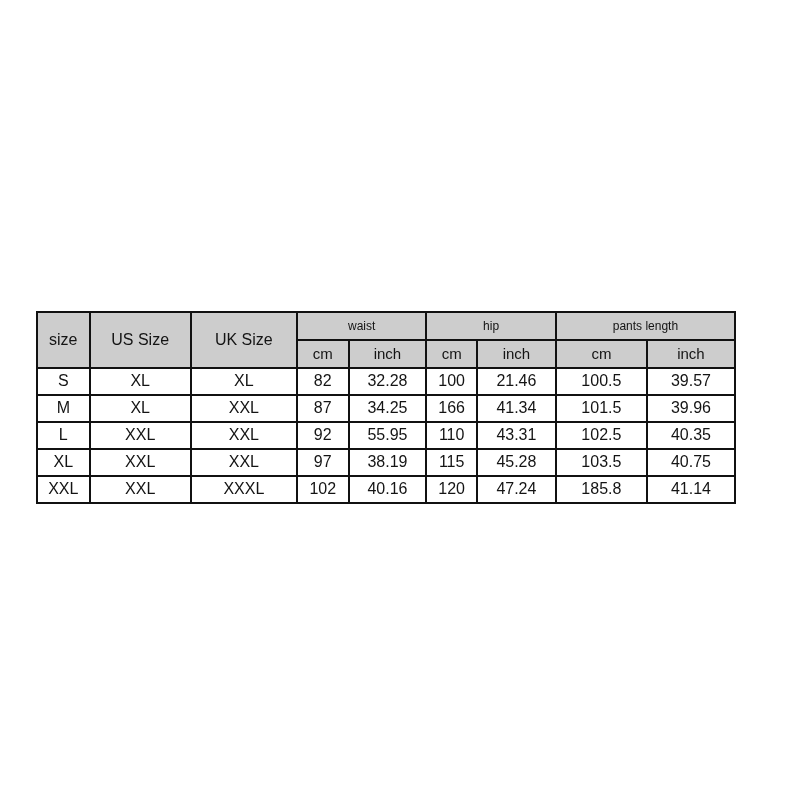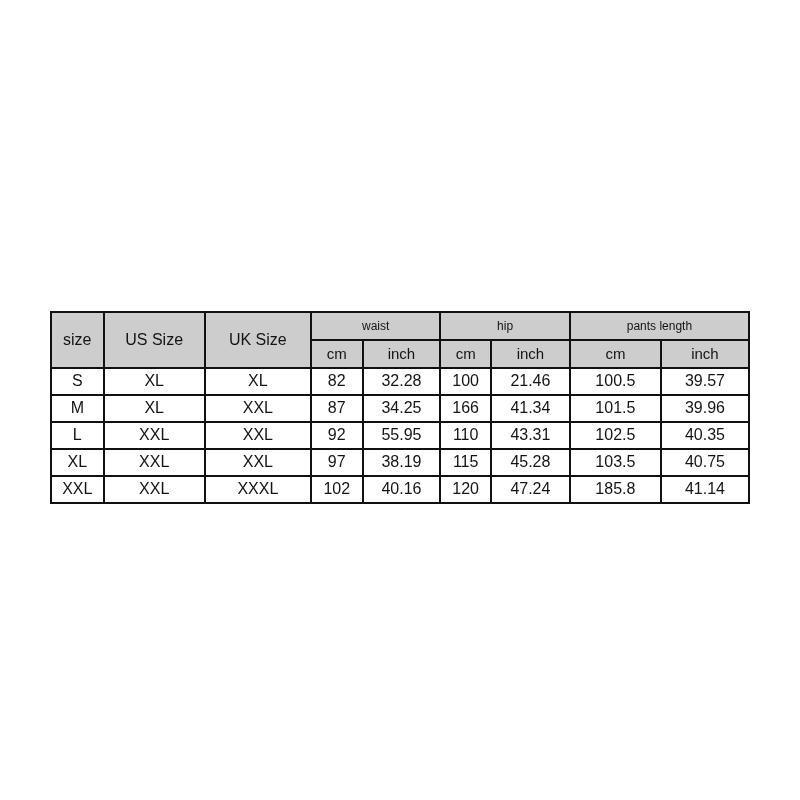--- a/index.html
+++ b/index.html
@@ -10,21 +10,21 @@
     width: 800px;
     height: 800px;
     background: #ffffff;
     font-family: "Liberation Sans", sans-serif;
     position: relative;
     overflow: hidden;
   }
 
   #size-chart-wrapper {
     position: absolute;
-    left: 50px;
+    left: 36px;
     top: 311px;
     width: 700px;
   }
 
   table.size-chart {
     border-collapse: collapse;
     width: 700px;
     table-layout: fixed;
     background: #ffffff;
   }

